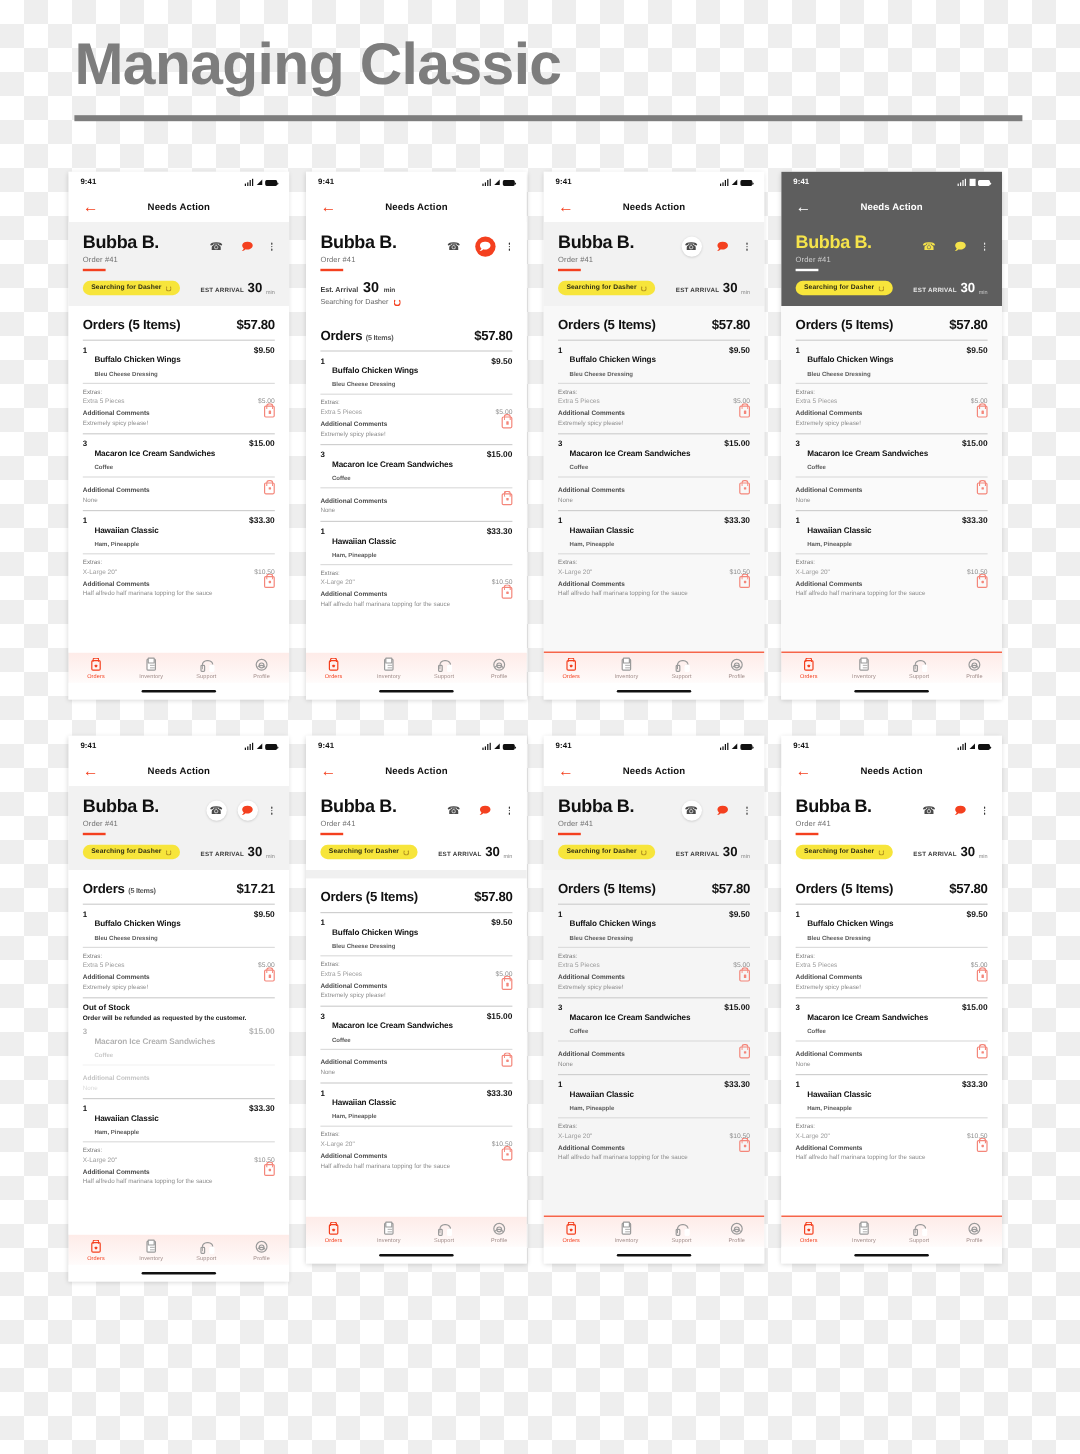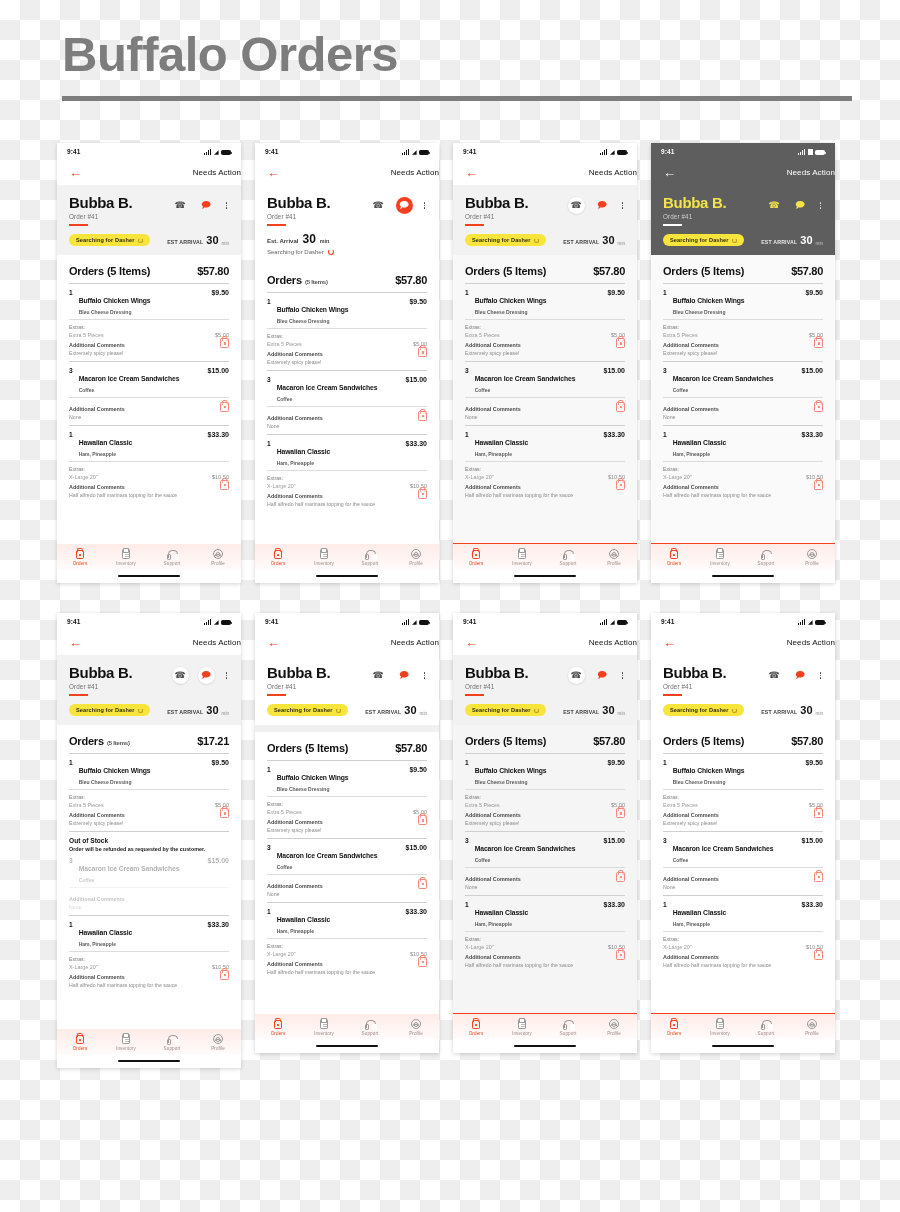--- a/index.html
+++ b/index.html
@@ -121,23 +121,23 @@
   .back-arrow {
     position: absolute;
     left: 12px;
     font-size: 13px;
     line-height: 1;
     color: #f4401f;
     font-weight: bold;
   }
   .nav-title {
     width: 100%;
-    text-align: right;
+    text-align: center;
     font-size: 8px;
-    font-weight: normal;
+    font-weight: bold;
     color: #111;
     letter-spacing: 0.1px;
   }
   .dark .back-arrow { color: #ffffff; }
   .dark .nav-title { color: #ffffff; }
 
   
   .cust-block {
     padding: 10px 12px 9px 12px;
     flex: none;
@@ -461,21 +461,21 @@
     border-bottom: 7px solid #f0f0f0;
   }
   .phone.card-head .statusbar,
   .phone.card-head .navbar { background: #ffffff; }
   .phone.white-head .cust-block { background: #ffffff; }
   .phone.gray-body .orders-body { background: #f5f5f5; }
 </style>
 </head>
 <body>
 
-<div class="page-title">Buffalo Orders</div>
+<div class="page-title">Managing Classic</div>
 <div class="title-rule"></div>
 
 <div class="phones">
 
   <div class="phone p1 tint-head">
     <div class="statusbar">
       <span class="sb-time">9:41</span>
       <span class="sb-icons">
         <span class="sig">
             <i></i>

